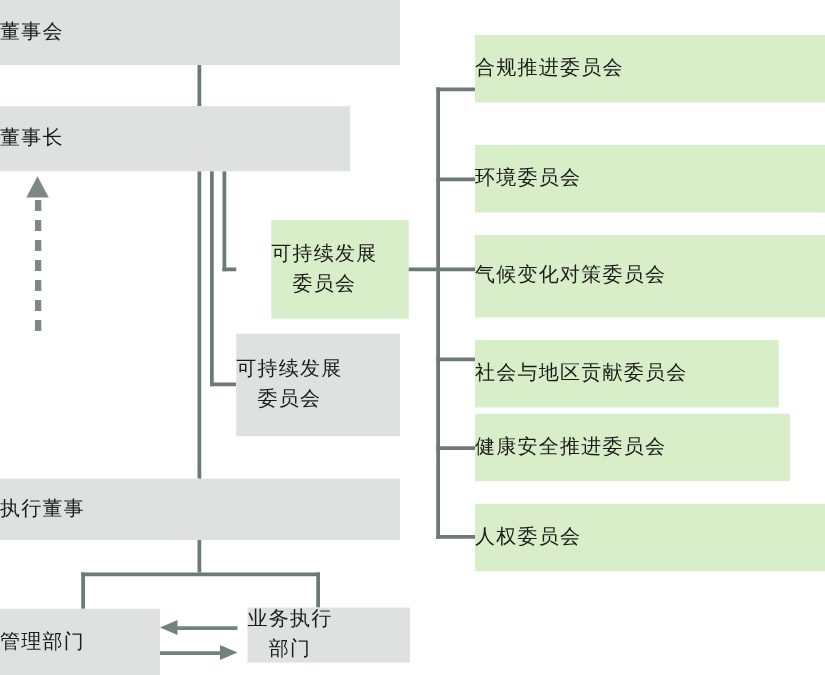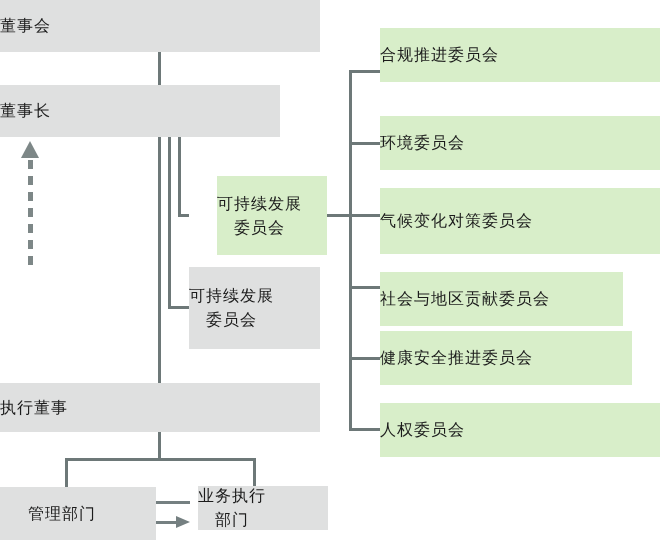--- a/index.html
+++ b/index.html
@@ -94,21 +94,21 @@
       <span>可持续发展</span><br>
       <span>委员会</span>
     </span>
   </div>
 
 
   <div class="box gray" style="left:0;top:383px;width:320px;height:49px;">
     <span>执行董事</span>
   </div>
 
-  <div class="box gray" style="left:0;top:487px;width:128px;height:53px;padding-left:28px;">
+  <div class="box gray" style="left:0;top:487px;width:128px;height:53px;">
     <span>管理部门</span>
   </div>
 
   <div class="box gray" style="left:198px;top:486px;width:130px;height:44px;">
     <span>
       <span>业务执行</span><br>
       <span>部门</span>
     </span>
   </div>
 

